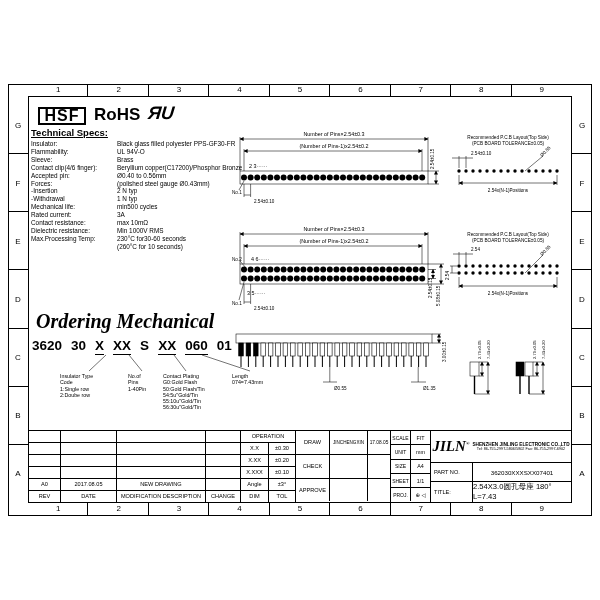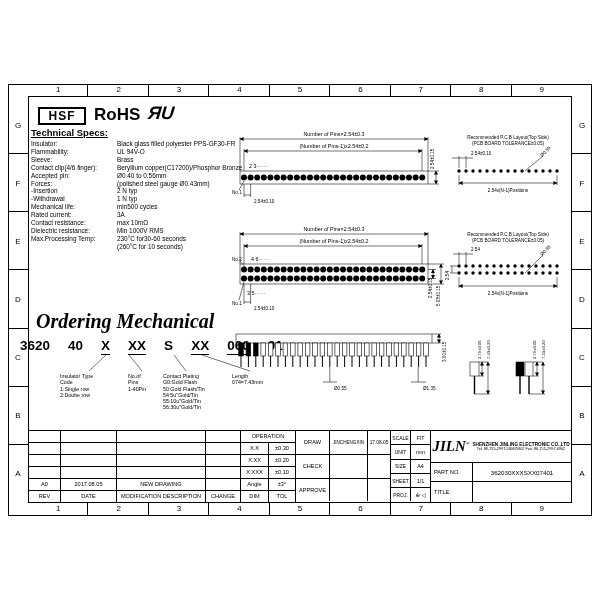--- a/index.html
+++ b/index.html
@@ -14,41 +14,41 @@
 
   .ruler-h { position:absolute; left:28px; width:544px; height:12px; display:flex; }
   .ruler-h .rcell { flex:1; text-align:center; font-size:8px; line-height:12px; position:relative; }
   .ruler-h .rcell:not(:last-child)::after { content:""; position:absolute; right:0; top:0; width:1px; height:12px; background:#000; }
   .ruler-v { position:absolute; top:96px; width:20px; height:407px; display:flex; flex-direction:column; }
   .ruler-v .rcell { flex:1; display:flex; align-items:center; justify-content:center; font-size:8px; position:relative; }
   .ruler-v .rcell:not(:last-child)::after { content:""; position:absolute; bottom:0; left:0; width:20px; height:1px; background:#000; }
 
   
   .hsf-box { left:38px; top:107px; width:48px; height:18px; border:2px solid #000;
-             font-weight:bold; font-size:12px; text-align:center; line-height:14px; letter-spacing:1px; }
+             font-weight:bold; font-size:16px; text-align:center; line-height:14px; letter-spacing:1px; }
   .rohs { left:94px; top:105px; font-size:17px; font-weight:bold;text-align:right; }
   .ul-mark { left:148px; top:103px; font-size:18px; font-weight:bold; font-style:italic; transform:skewX(-6deg); }
 
   
   .ts-head { left:31px; top:127px; font-size:9.5px; font-weight:bold; text-decoration:underline; }
   .ts { left:31px; top:140px; width:210px; font-size:6.4px; line-height:7.9px; white-space:nowrap; }
   .ts .row { display:flex; }
   .ts .lab { width:86px; flex:none; }
   .ts .val { flex:1; }
 
   
   svg { overflow:visible; }
   svg text { font-size:5.4px; fill:#000; stroke:none; font-family:"Liberation Sans", sans-serif; }
   svg .t-title { font-size:4.7px; }
   svg .t-sm { font-size:4.6px; }
   .ln { stroke:#000; stroke-width:.55; fill:none; }
 
   
   .ord-title { left:36px; top:310px; font-family:"Liberation Serif", serif; font-style:italic; font-weight:bold; font-size:20px; }
-  .ord-code { left:20px; top:338px; display:flex; gap:18px; font-size:13.5px; font-weight:bold; }
+  .ord-code { left:32px; top:338px; display:flex; gap:9px; font-size:13.5px; font-weight:bold; }
   .ord-code .seg.u { border-bottom:1.2px solid #000; padding-bottom:1px; }
   .legend { white-space:pre-line; font-size:5.3px; line-height:6.3px; }
 
   
   .tb { position:absolute; left:29px; top:430px; width:542px; height:71.5px; border-top:1px solid #000; display:flex; font-size:5.6px; }
   .tb > div { border-right:1px solid #000; }
   .tb > div:last-child { border-right:none; }
   .cell { display:flex; align-items:center; justify-content:center; text-align:center; }
 
   .tb-rev { width:212px; display:flex; flex-direction:column; }
@@ -446,21 +446,21 @@
       </g>
     <text x="24" y="23" class="t-sm">2.54</text>
     <text transform="translate(2,52) rotate(-90)" class="t-sm">2.54</text>
     <text transform="translate(95,28) rotate(-45)" class="t-sm">Ø0.85</text>
     <text x="61" y="67" text-anchor="middle" class="t-sm">2.54x(N-1)Positions</text>
   </svg>
 
   <div class="abs ord-title">Ordering Mechanical</div>
   <div class="abs ord-code">
     <span class="seg">3620</span>
-    <span class="seg">40</span>
+    <span class="seg">30</span>
     <span class="seg u">X</span>
     <span class="seg u">XX</span>
     <span class="seg">S</span>
     <span class="seg u">XX</span>
     <span class="seg u">060</span>
     <span class="seg">01</span>
   </div>
   <svg class="abs" style="left:34px;top:355px" width="240" height="17" viewBox="0 0 240 17">
     <g class="ln">
       <line x1="72" y1="0" x2="55" y2="16"></line>
@@ -700,17 +700,18 @@
           <div class="co-en">SHENZHEN JINLING ELECTRONIC CO.,LTD</div>
           <div class="co-tel">Tel: 86-755-2997-5806/5802    Fax: 86-755-2997-6902</div>
         </div>
       </div>
       <div class="co-row">
         <div class="co-lab">PART NO.</div>
         <div class="co-val">362030XXXSXX07401</div>
       </div>
       <div class="co-row">
         <div class="co-lab">TITLE:</div>
+        <div class="co-val title-v">2.54X3.0圆孔母座  180°  L=7.43</div>
       </div>
     </div>
   </div>
 
 </div>
 
 </body></html>

